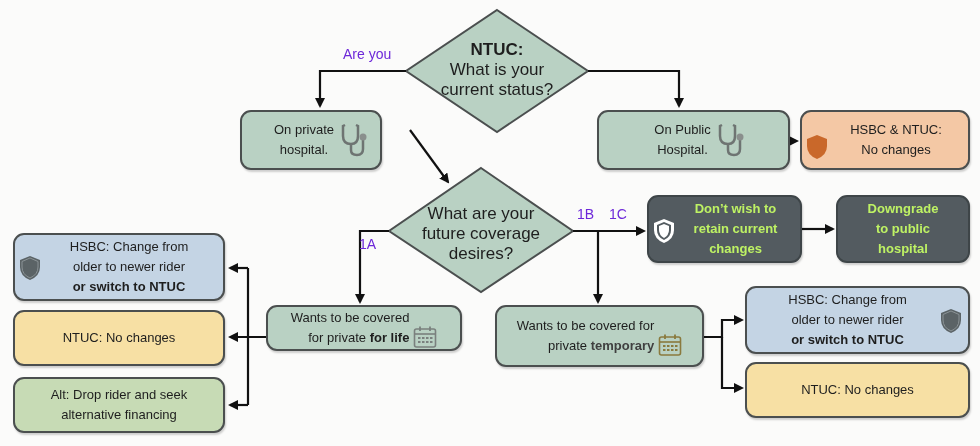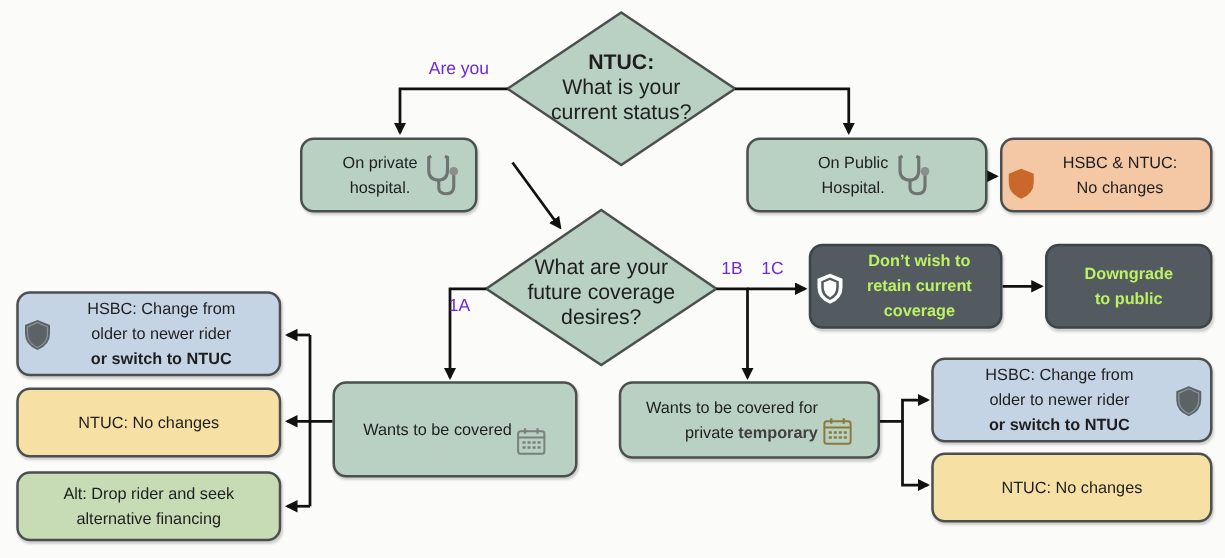--- a/index.html
+++ b/index.html
@@ -118,34 +118,36 @@
 
 <div class="node dark" style="left:647px; top:195px; width:155px; height:68px;">
   <svg class="icon" width="22" height="26" viewBox="0 0 22 26" style="position:absolute; left:4px; top:21px;">
     <path d="M11,1 L21,5 L21,12 Q21,21 11,25 Q1,21 1,12 L1,5 Z" fill="#fff"></path>
     <path d="M11,4 L18,7 L18,12 Q18,19 11,22 Q4,19 4,12 L4,7 Z" fill="#535b60"></path>
     <path d="M11,6 L16,8 L16,12 Q16,17 11,20 Q6,17 6,12 L6,8 Z" fill="#fff"></path>
   </svg>
   <div style="padding-left:22px;">
     <span class="txt">Don’t wish to</span>
     <span class="txt">retain current</span>
-    <span class="txt">coverage</span>
+    <span class="txt">changes</span>
   </div>
 </div>
 
 <div class="node dark" style="left:836px; top:195px; width:134px; height:68px;">
   <div>
     <span class="txt">Downgrade</span>
     <span class="txt">to public</span>
-  </div>
-</div>
-
-<div class="node green" style="left:266px; top:305px; width:196px; height:77px;">
+    <span class="txt">hospital</span>
+  </div>
+</div>
+
+<div class="node green" style="left:266px; top:305px; width:196px; height:46px;">
   <div style="text-align:right;">
     <span class="txt">Wants to be covered</span>
+    <span class="txt"><span>for private </span><span class="b">for life</span></span>
   </div>
   <svg class="icon" width="24" height="24" viewBox="0 0 24 24" style="margin-left:4px; margin-top:18px;">
     <rect x="1.5" y="4" width="21" height="18" rx="2" fill="none" stroke="#7a807e" stroke-width="1.6"></rect>
     <line x1="1.5" y1="9" x2="22.5" y2="9" stroke="#7a807e" stroke-width="1.6"></line>
     <line x1="7" y1="1.5" x2="7" y2="6" stroke="#7a807e" stroke-width="1.8"></line>
     <line x1="17" y1="1.5" x2="17" y2="6" stroke="#7a807e" stroke-width="1.8"></line>
     <g fill="#7a807e">
         <rect x="5" y="12" width="2.5" height="2"></rect>
         <rect x="9" y="12" width="2.5" height="2"></rect>
         <rect x="13" y="12" width="2.5" height="2"></rect>

